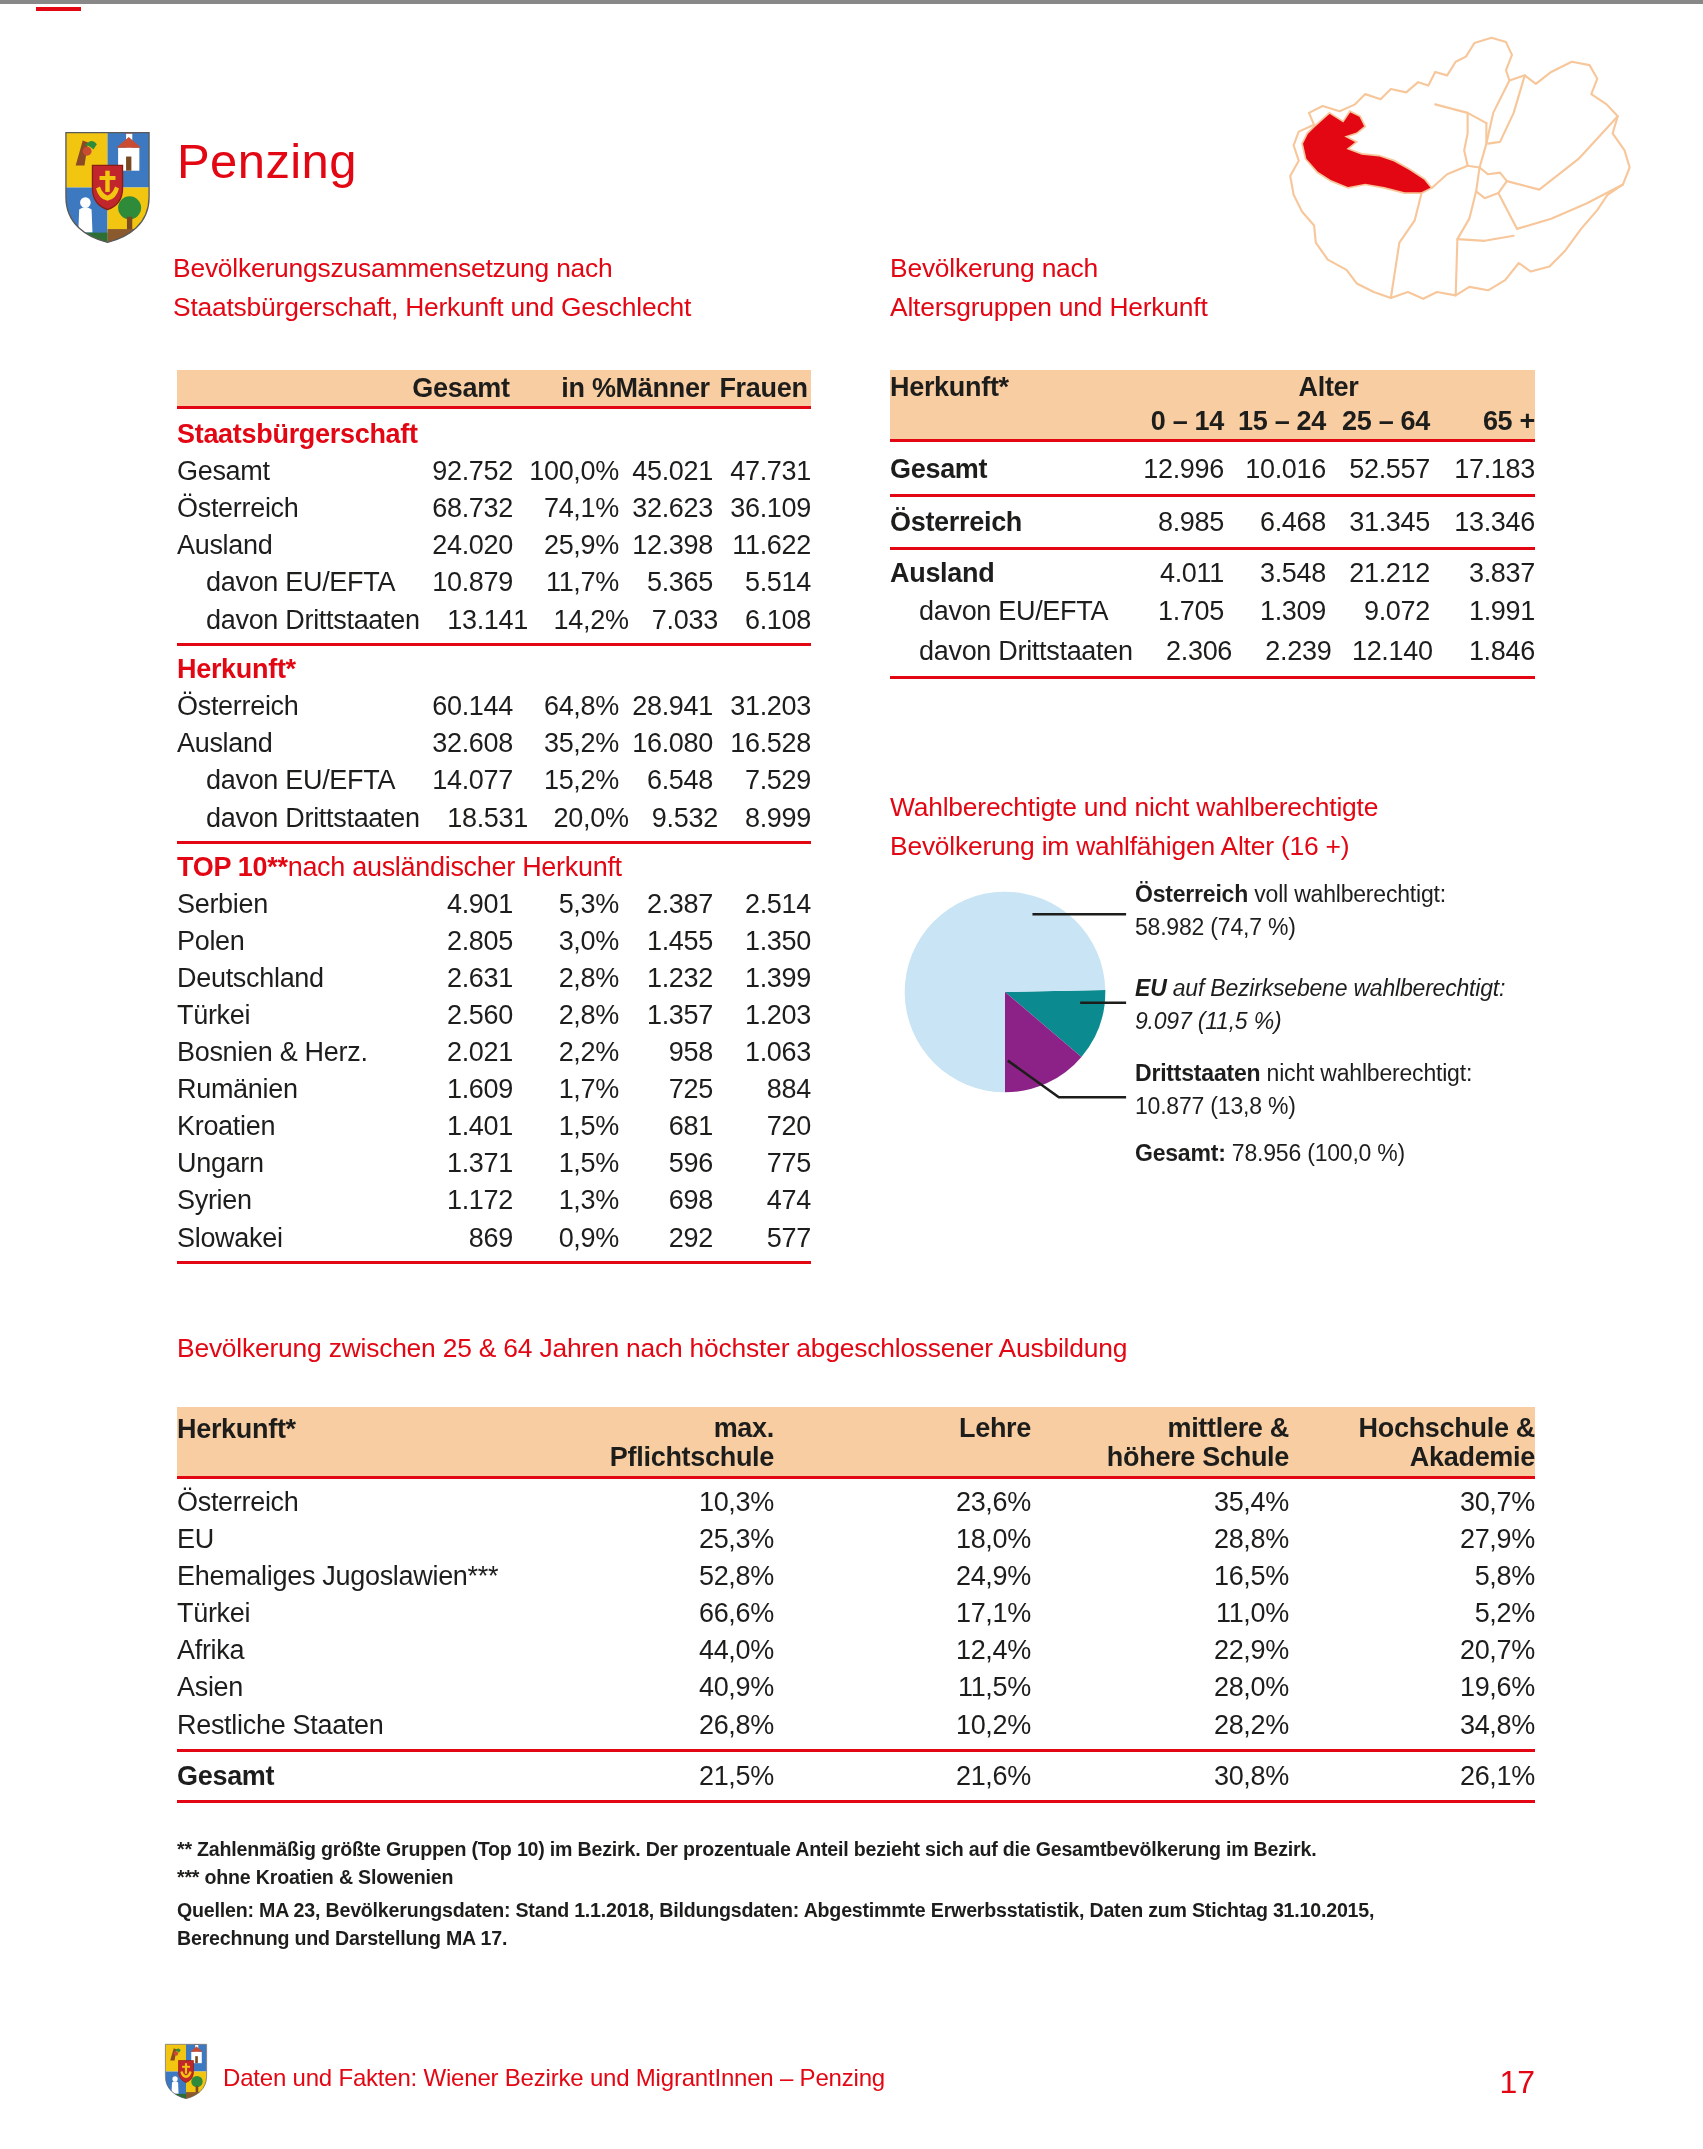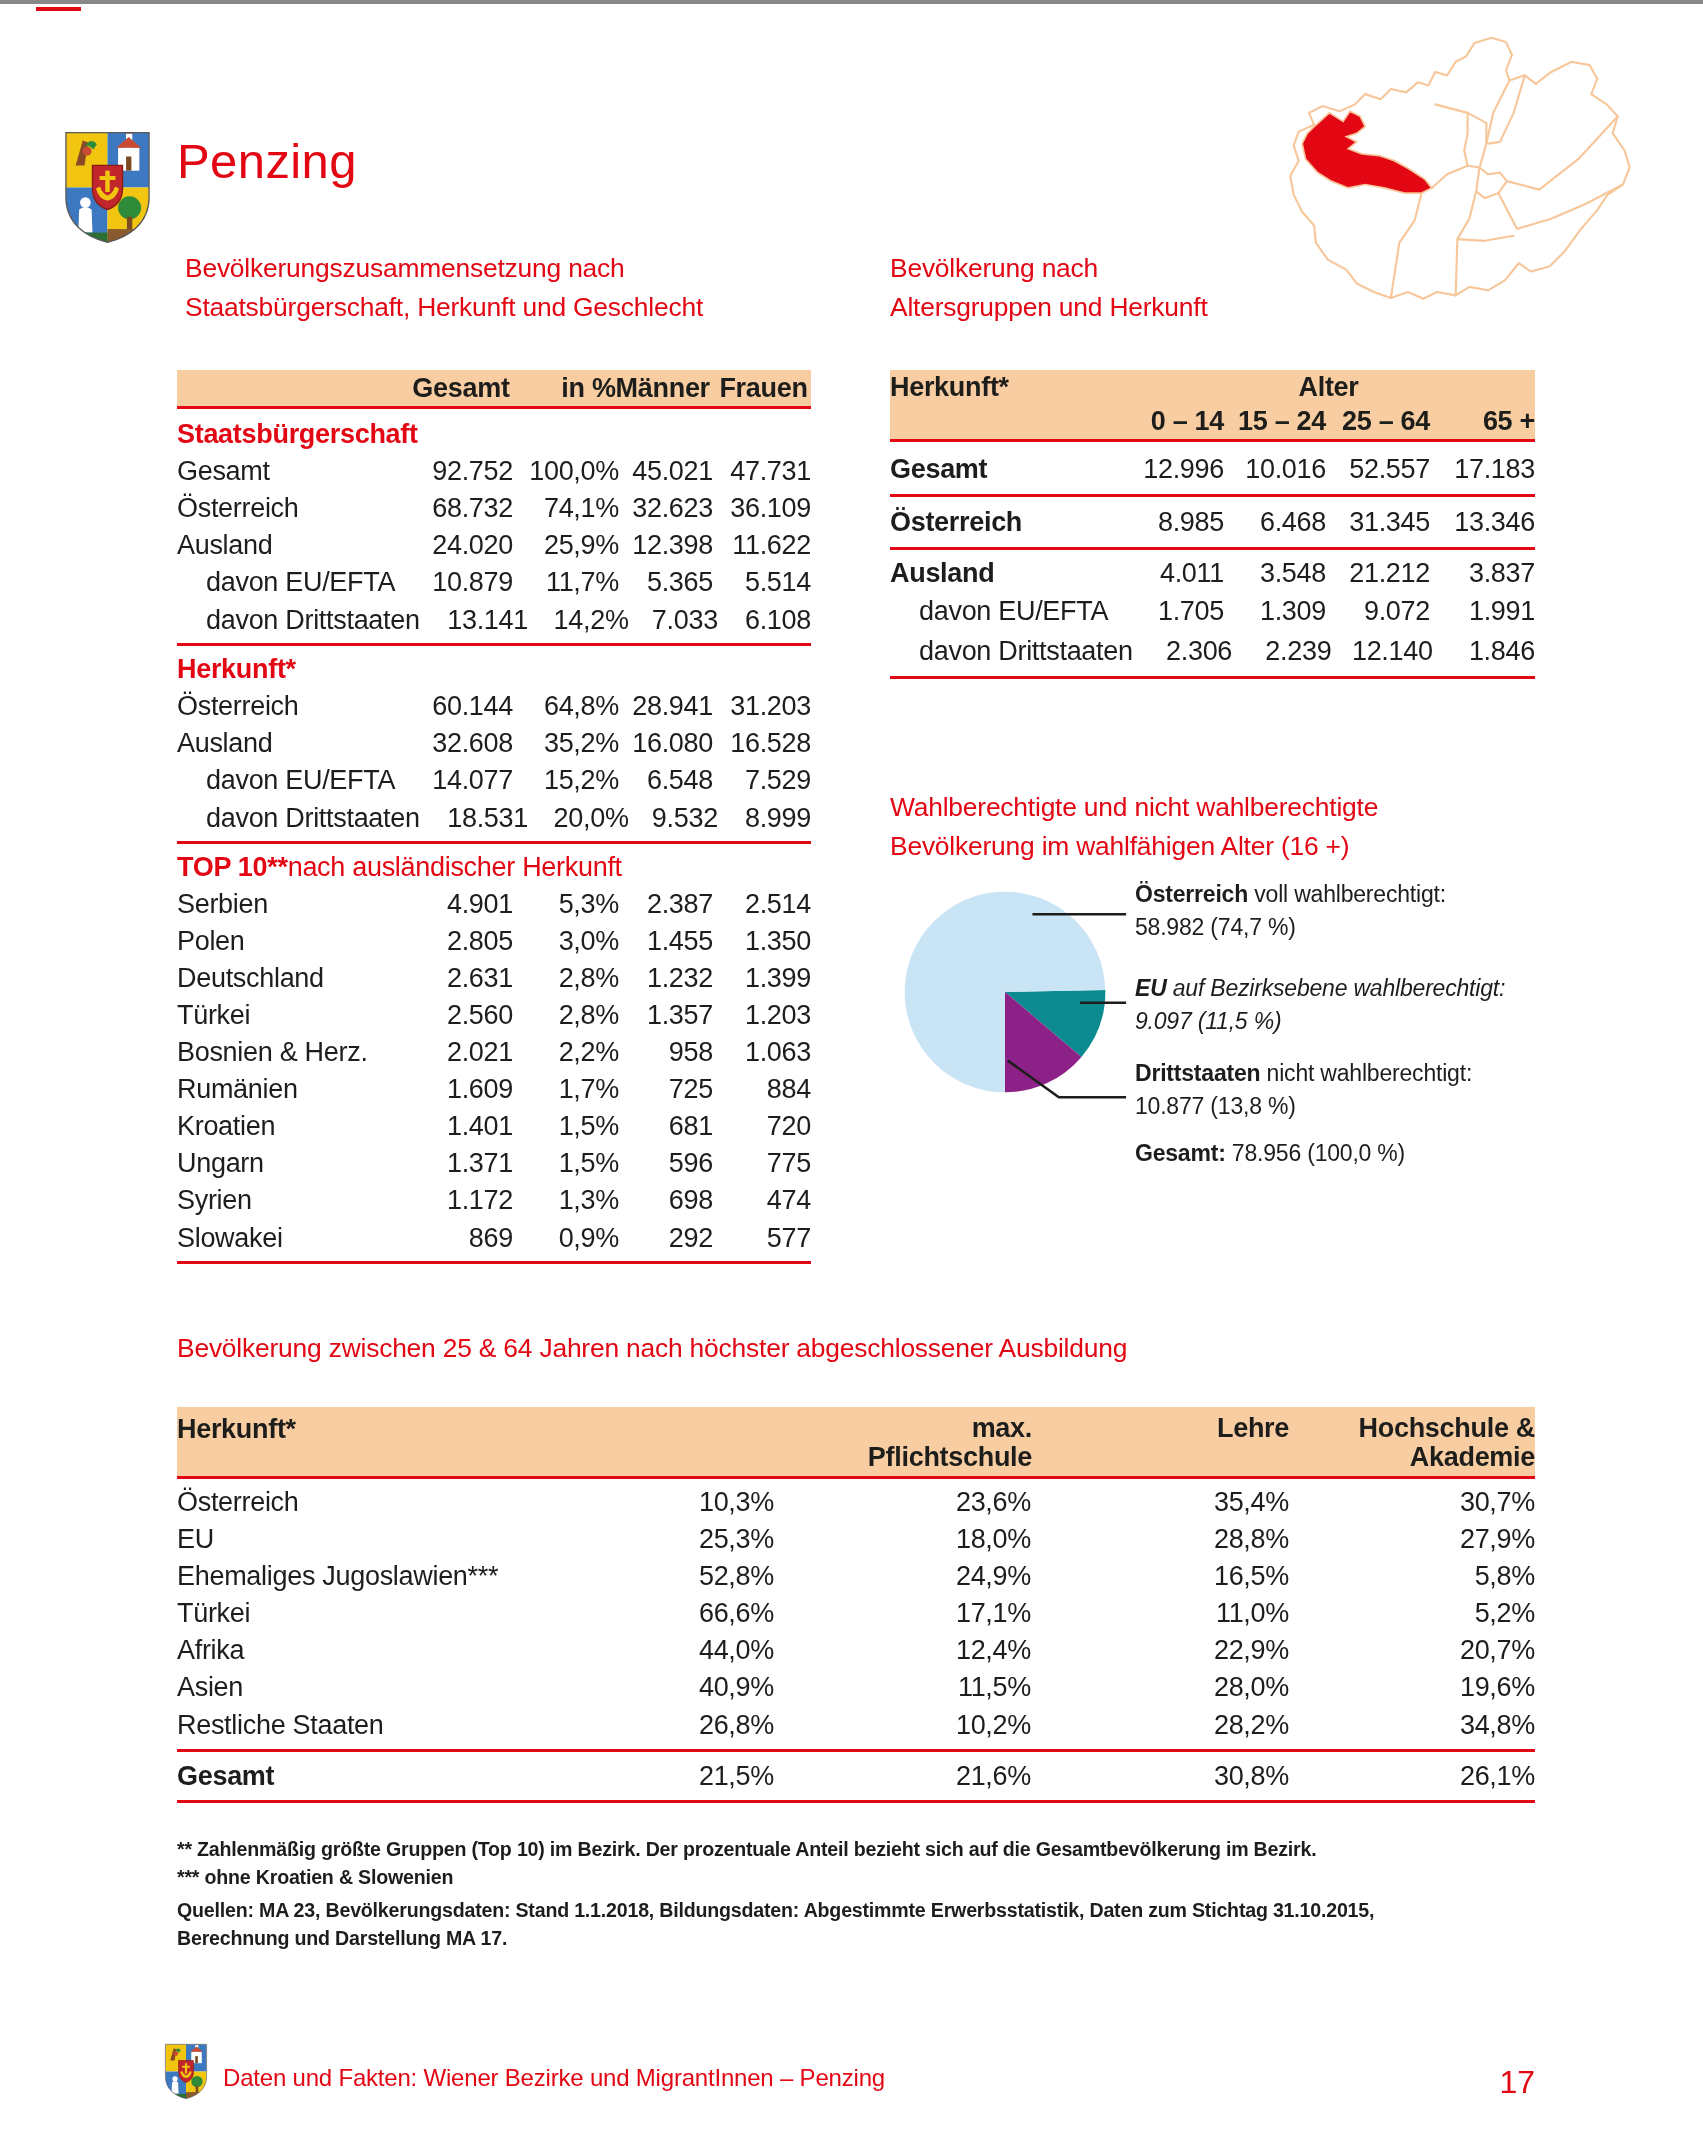--- a/index.html
+++ b/index.html
@@ -13,21 +13,21 @@
   .page{position:relative;width:1704px;height:2149px;background:#fff;overflow:hidden;margin:4px auto;}
 
   .corner-dash{position:absolute;left:36px;top:2.6px;width:45px;height:4.3px;background:var(--red);}
 
   .wappen-large{position:absolute;left:63px;top:126px;width:89px;height:115px;}
   .page-title{position:absolute;left:177px;top:129px;font-size:49px;font-weight:400;color:var(--red);letter-spacing:0.4px;}
 
   .map{position:absolute;left:1263px;top:27px;width:370px;height:290px;}
 
   .sec-heading{position:absolute;font-size:26.4px;line-height:39px;color:var(--red);font-weight:400;letter-spacing:-0.2px;white-space:nowrap;}
-  #h-left{left:185px;top:245px;}
+  #h-left{left:173px;top:245px;}
   #h-age{left:890px;top:245px;}
   #h-vote{left:890px;top:784px;width:664px;}
   #h-edu{left:177px;top:1325px;}
 
   
   .tbl{position:absolute;font-size:27px;letter-spacing:-0.3px;}
   .bar{background:var(--peach);border-bottom:3.4px solid var(--red);display:flex;flex-direction:column;justify-content:center;}
   .hrow{display:flex;align-items:center;font-weight:700;}
   .row{display:flex;align-items:center;height:37px;white-space:nowrap;}
   .row .lbl{flex:1;}
@@ -466,20 +466,22 @@
     <div>Bevölkerung zwischen 25 &amp; 64 Jahren nach höchster abgeschlossener Ausbildung</div>
   </div>
 
   <div class="tbl" id="tbl-edu">
     <div class="bar">
       <div class="hrow">
         <span class="lbl" style="flex:1">Herkunft*</span>
         <span class="c e1">max.
 Pflichtschule</span>
         <span class="c e2">Lehre</span>
+        <span class="c e3">mittlere &amp;
+höhere Schule</span>
         <span class="c e4">Hochschule &amp;
 Akademie</span>
       </div>
     </div>
     <div class="body">
 
         <div class="row">
           <span class="lbl">Österreich</span>
           <span class="c e1">10,3%</span>
           <span class="c e2">23,6%</span>

